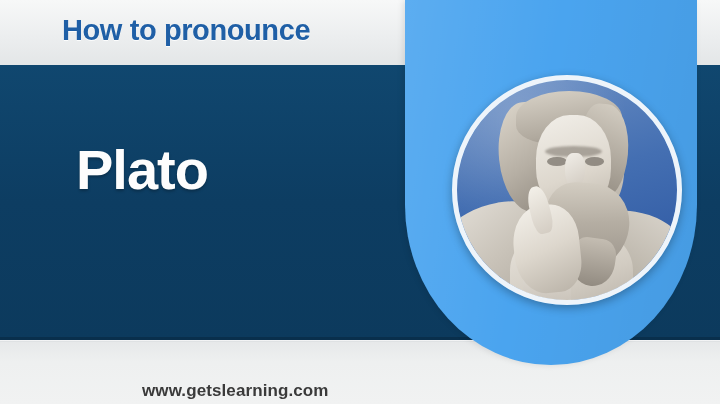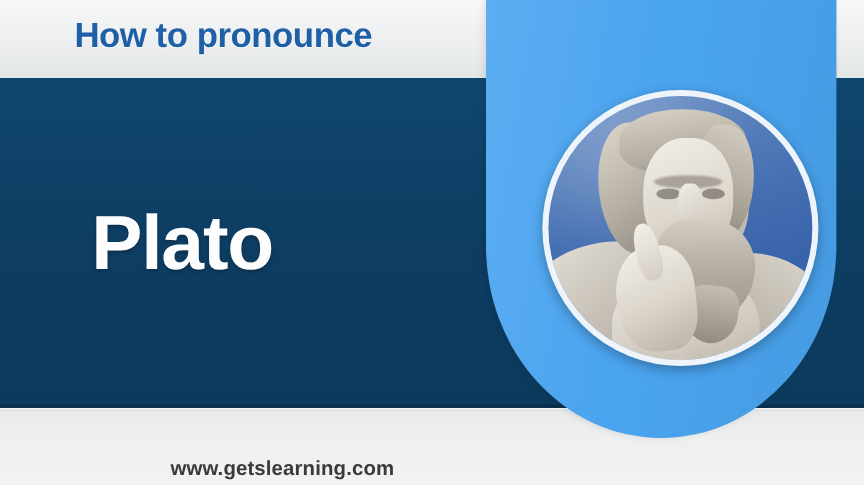--- a/index.html
+++ b/index.html
@@ -47,28 +47,27 @@
     position: absolute;
     left: 0; bottom: 0;
     width: 100%; height: 3px;
     background: rgba(0,0,0,0.18);
   }
 
   .main-word {
     position: absolute;
     left: 76px;
     top: 142px;
-    font-size: 64px;
+    font-size: 56px;
     font-weight: bold;
     line-height: 1;
     color: #fdfdfd;
     letter-spacing: -1px;
     white-space: nowrap;
     text-shadow: 0 2px 3px rgba(0,0,0,0.25);
-    margin-top: 28px;
   }
 
   
   .footer-bar {
     position: absolute;
     left: 0; top: 340px;
     width: 720px; height: 64px;
     background: linear-gradient(180deg, #e6e8e9 0%, #eef0f0 35%, #f1f2f2 100%);
   }
   .footer-bar::before {

